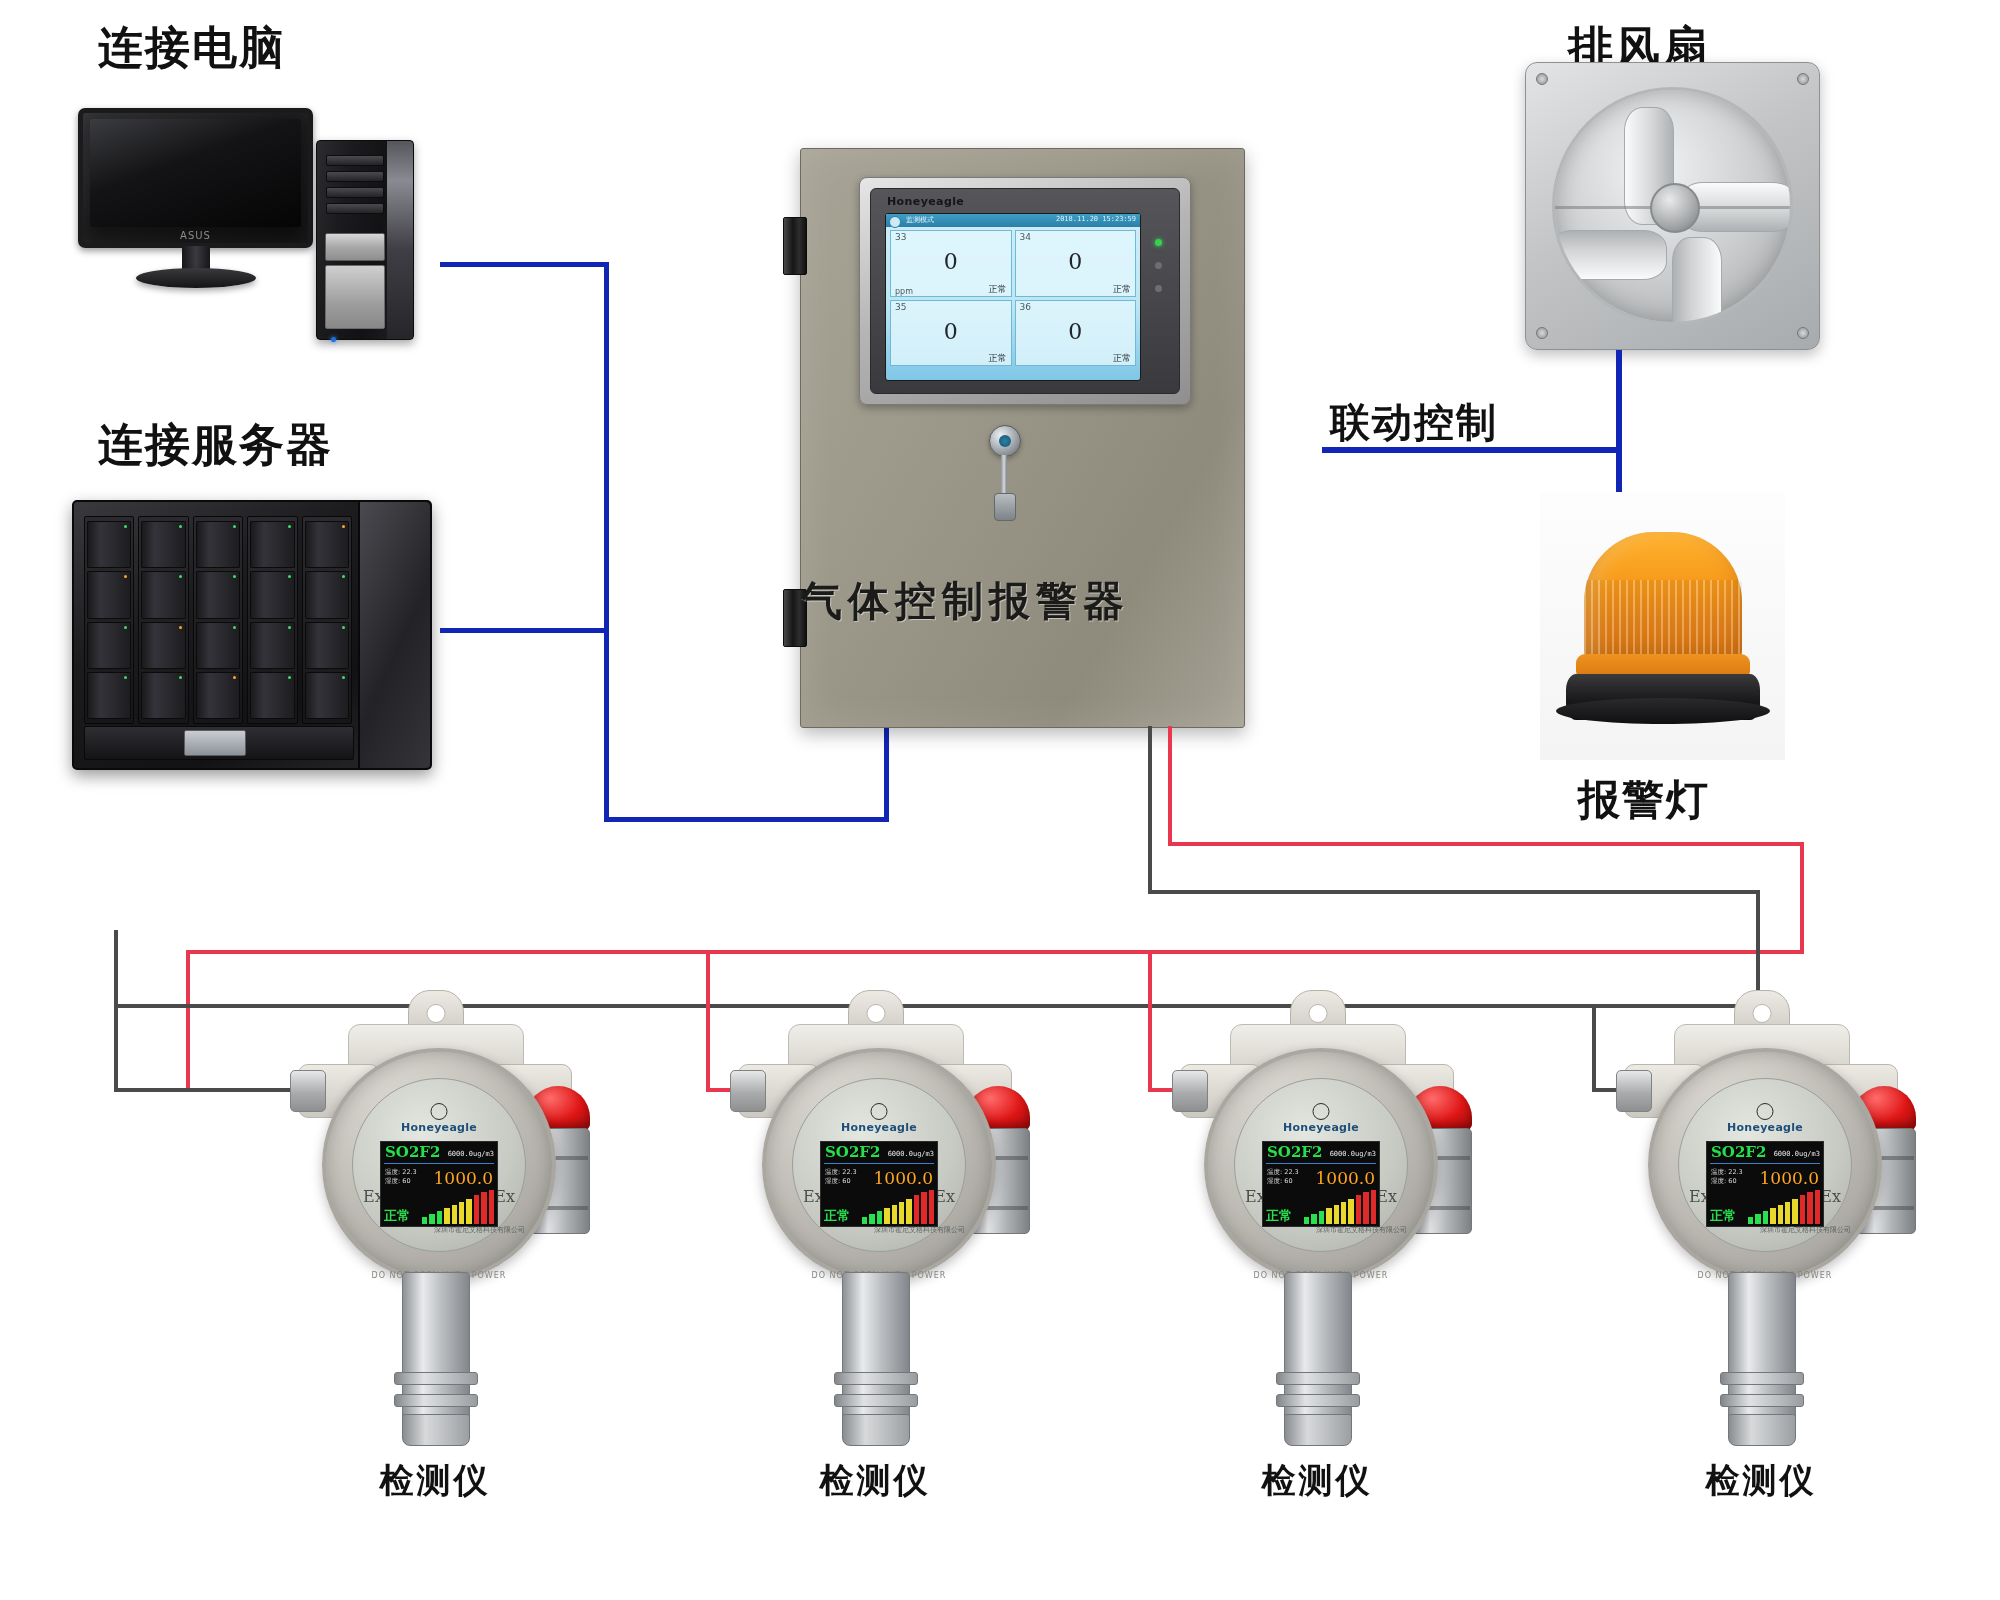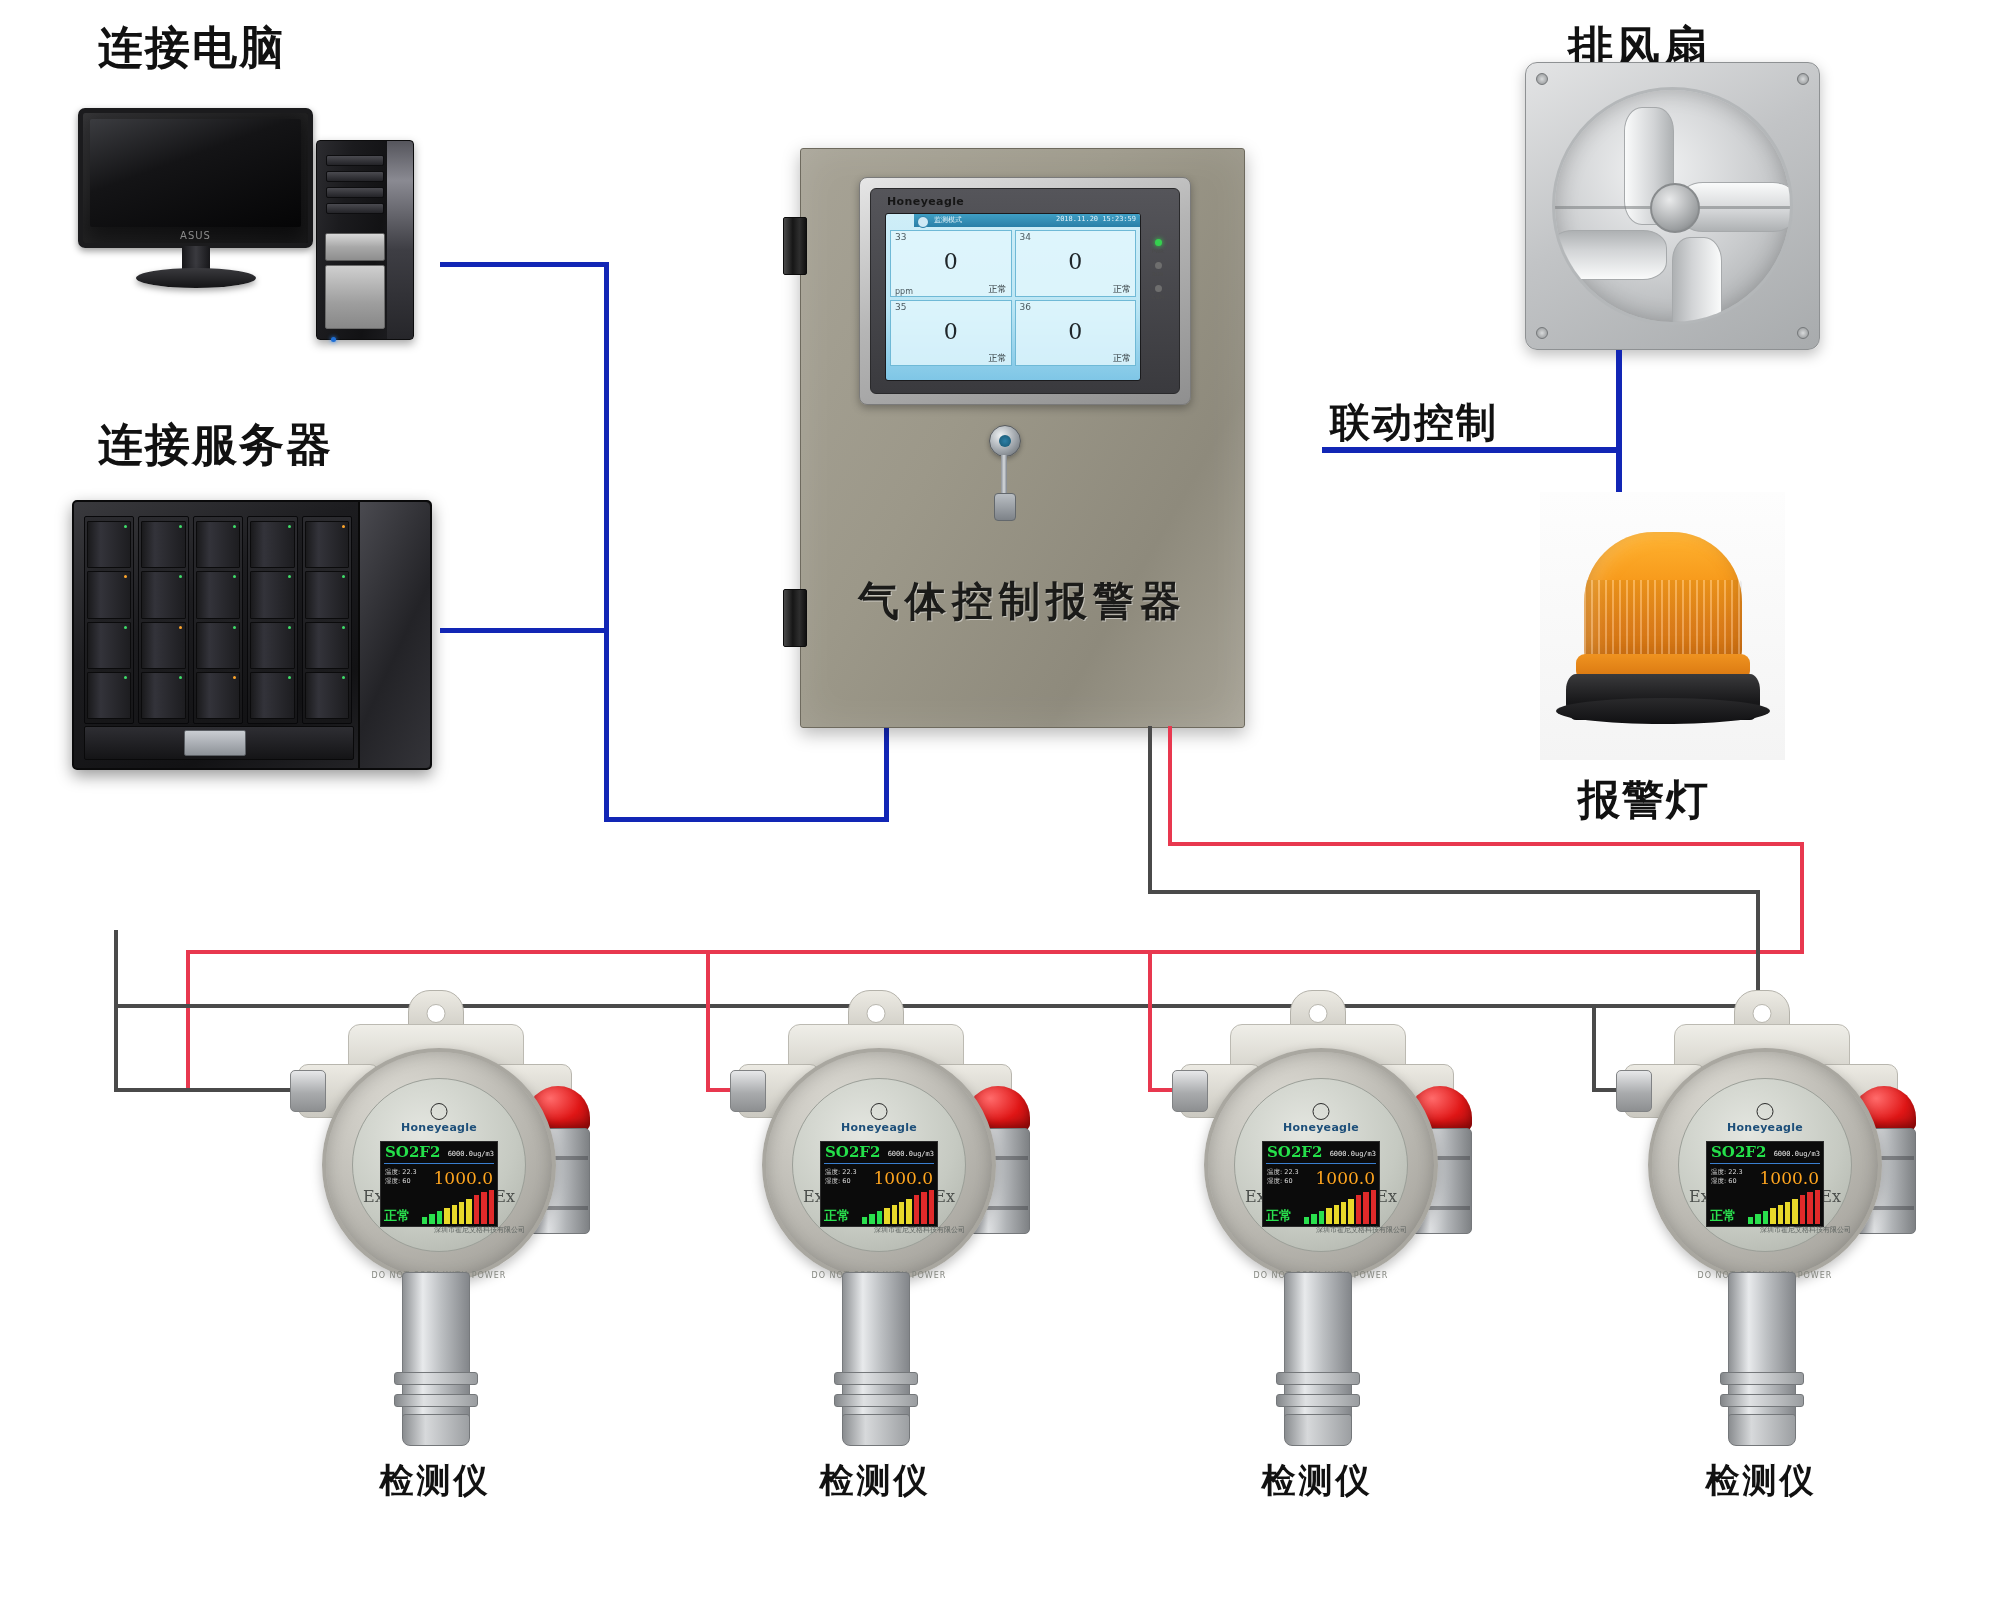--- a/index.html
+++ b/index.html
@@ -74,21 +74,21 @@
       border:1px solid #0c0c0c;}
   .hmi-bezel{position:absolute;left:58px;top:28px;width:330px;height:226px;border-radius:8px;
       background:linear-gradient(160deg,#e6e6e6,#b5b5b5 45%,#8f8f8f);border:1px solid #7a7a7a;
       box-shadow:0 3px 9px rgba(0,0,0,.3);}
   .hmi-inner{position:absolute;left:10px;top:10px;right:10px;bottom:10px;border-radius:6px;
       background:linear-gradient(180deg,#55555a,#3a3a3e);border:1px solid #2a2a2c;}
   .hmi-brand{position:absolute;left:16px;top:6px;color:#161616;font-size:11px;font-weight:700;
       font-family:"DejaVu Sans","Liberation Sans",sans-serif;letter-spacing:.4px;}
   .hmi-screen{position:absolute;left:14px;top:24px;right:38px;bottom:12px;border-radius:3px;overflow:hidden;
       background:linear-gradient(180deg,#cfeef8 0%,#bce6f4 55%,#7fc6e6 100%);border:1px solid #1b1b1d;}
-  .hmi-top{height:13px;background:linear-gradient(180deg,#3f9fc4,#2a7fa8);position:relative;margin-left:28px;}
+  .hmi-top{height:13px;background:linear-gradient(180deg,#3f9fc4,#2a7fa8);position:relative;}
   .hmi-top .t-mode{position:absolute;left:20px;top:1px;font-size:7px;color:#e9f6fb;}
   .hmi-top .t-time{position:absolute;right:4px;top:1px;font-size:7px;color:#dff0f8;
       font-family:"DejaVu Sans Mono","Liberation Mono",monospace;}
   .hmi-back{position:absolute;left:3px;top:1.5px;width:10px;height:10px;border-radius:50%;
       background:#cfe9f5;border:1px solid #2a7fa8;}
   .hmi-grid{position:absolute;left:4px;top:16px;right:4px;bottom:14px;display:grid;
       grid-template-columns:1fr 1fr;grid-template-rows:1fr 1fr;gap:3px;}
   .hmi-cell{position:relative;background:rgba(226,246,252,.82);border:1px solid #6fb9d6;}
   .hmi-cell .ch{position:absolute;left:4px;top:1px;font-size:9px;color:#4b5a60;}
   .hmi-cell .val{position:absolute;left:0;right:0;top:50%;transform:translateY(-56%);
@@ -101,21 +101,21 @@
   .led-tag{font-size:5px;color:#4b4b4b;margin-bottom:8px;letter-spacing:.2px;}
   .cab-lock{position:absolute;left:188px;top:276px;width:30px;height:30px;border-radius:50%;
       background:radial-gradient(circle at 36% 32%,#eef1f3,#9aa0a6 58%,#5f6469);
       border:1px solid #575b5f;box-shadow:0 2px 5px rgba(0,0,0,.3);}
   .cab-lock::after{content:"";position:absolute;left:50%;top:50%;transform:translate(-50%,-50%);
       width:12px;height:12px;border-radius:50%;background:radial-gradient(circle,#2d7fa6,#16556f);}
   .cab-keyshaft{position:absolute;left:200px;top:306px;width:6px;height:42px;
       background:linear-gradient(90deg,#8d9298,#d6dade,#7d8288);}
   .cab-keyring{position:absolute;left:193px;top:344px;width:20px;height:26px;border-radius:4px;
       background:linear-gradient(180deg,#b9bec3,#7d8288);border:1px solid #63686c;}
-  .cab-title{position:absolute;left:0;right:0;top:425px;text-align:center;font-size:41px;font-weight:700;
+  .cab-title{position:absolute;left:0;right:0;top:425px;text-align:left;font-size:41px;font-weight:700;
       color:#1b1b19;letter-spacing:6px;text-shadow:1px 1px 0 rgba(255,255,255,.45);}
 
   
   #fan{position:absolute;left:1525px;top:62px;width:295px;height:288px;}
   .fan-plate{position:absolute;inset:0;border-radius:12px;
       background:linear-gradient(150deg,#e3e4e5,#c2c4c6 45%,#a8abad 100%);
       border:1px solid #8e9193;box-shadow:0 5px 14px rgba(0,0,0,.25);}
   .fan-bore{position:absolute;left:26px;top:24px;right:26px;bottom:24px;border-radius:50%;
       background:radial-gradient(circle at 42% 34%,#f2f3f4,#c9cbcd 55%,#9fa2a4);
       border:3px solid #b4b7b9;box-shadow:inset 0 0 22px rgba(0,0,0,.22);overflow:hidden;}

